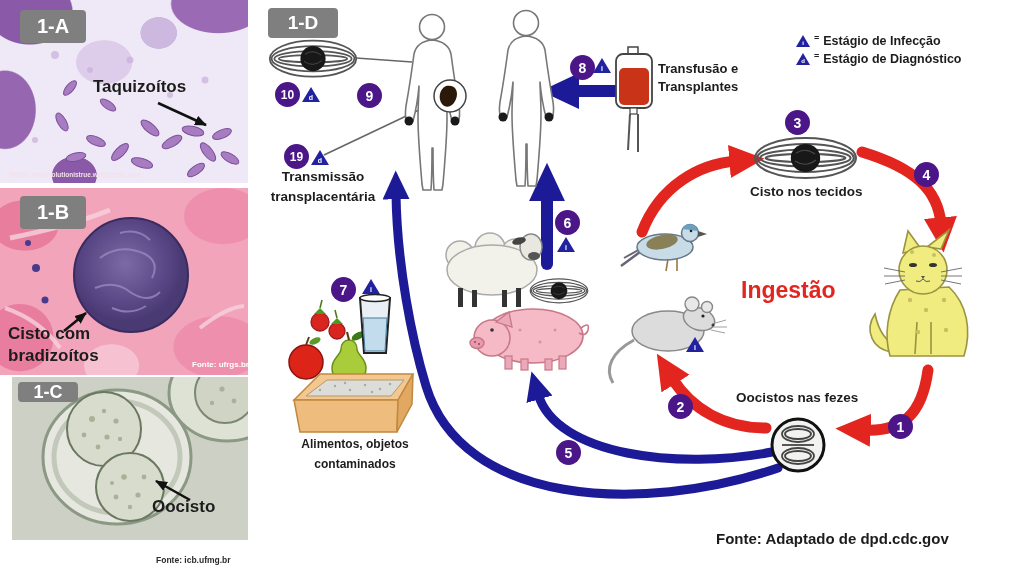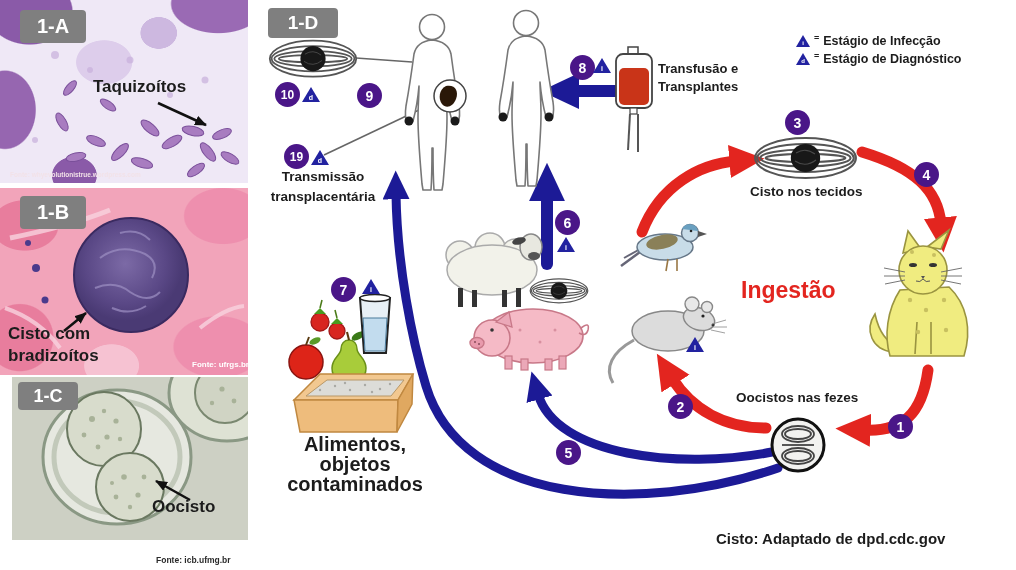--- a/index.html
+++ b/index.html
@@ -135,21 +135,21 @@
         <circle cx="104" cy="120" r="2.4"></circle>
           <circle cx="132" cy="100" r="2.4"></circle>
           <circle cx="118" cy="130" r="2.2"></circle>
         <circle cx="100" cy="106" r="2"></circle>
           <circle cx="210" cy="12" r="2.6"></circle>
           <circle cx="222" cy="24" r="2.4"></circle>
         <circle cx="200" cy="26" r="2.2"></circle>
       </g>
     </svg>
   </div>
-  <div class="panel-badge" style="left:18px;top:382px;width:60px;height:28px;font-size:18px;">
+  <div class="panel-badge" style="left:18px;top:382px;width:60px;height:20px;font-size:18px;">
     <span>1-C</span>
   </div>
   <div class="lbl" style="left:152px;top:496px;font-size:17px;">Oocisto</div>
   <div class="src" style="left:156px;top:527px;font-size:8.5px;color:#2a2a2a;margin-top:28px;">Fonte: icb.ufmg.br</div>
 
   <div class="panel-badge" style="left:268px;top:8px;width:70px;height:30px;font-size:19px;">
     <span>1-D</span>
   </div>
 
   <svg class="overlay" width="1016" height="570" viewBox="0 0 1016 570">
@@ -459,19 +459,19 @@
     <div>Transmissão</div>
     <div>transplacentária</div>
   </div>
   <div class="lbl" style="left:658px;top:60px;font-size:13px;line-height:18px;">
     <div>Transfusão e</div>
     <div>Transplantes</div>
   </div>
   <div class="lbl" style="left:750px;top:184px;font-size:13.5px;">Cisto nos tecidos</div>
   <div class="lbl" style="left:741px;top:276px;font-size:23px;color:#e3251f;text-align:center;">Ingestão</div>
   <div class="lbl" style="left:736px;top:390px;font-size:13.5px;">Oocistos nas fezes</div>
-  <div class="lbl" style="left:270px;top:434px;width:170px;text-align:center;font-size:20px;line-height:20px;">
+  <div class="lbl" style="left:270px;top:434px;width:170px;text-align:center;font-size:12px;line-height:20px;">
     <div>Alimentos, objetos</div>
     <div>contaminados</div>
   </div>
-  <div class="lbl" style="left:716px;top:530px;font-size:15px;">Cisto: Adaptado de dpd.cdc.gov</div>
+  <div class="lbl" style="left:716px;top:530px;font-size:15px;">Fonte: Adaptado de dpd.cdc.gov</div>
 
 </div>
 
 </body></html>

